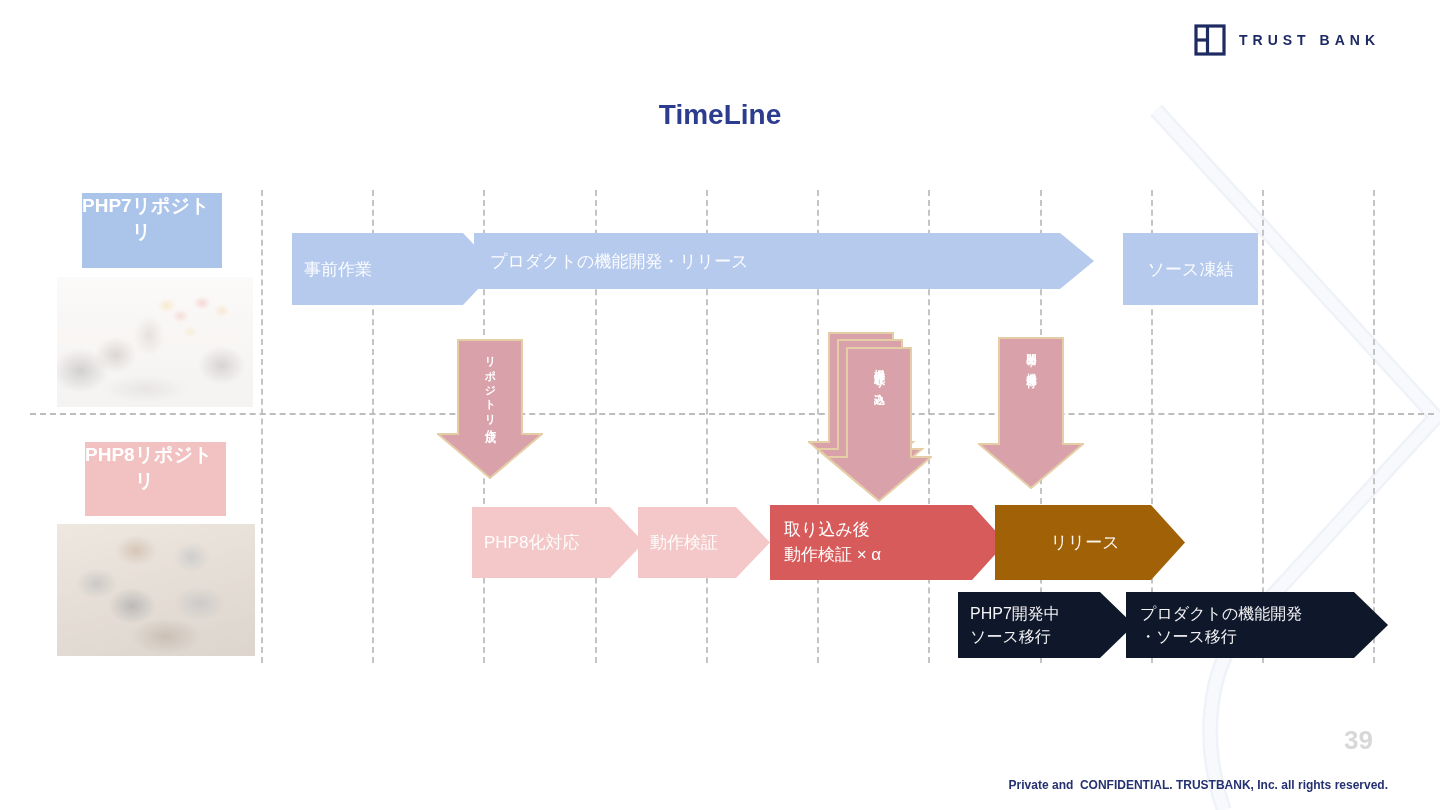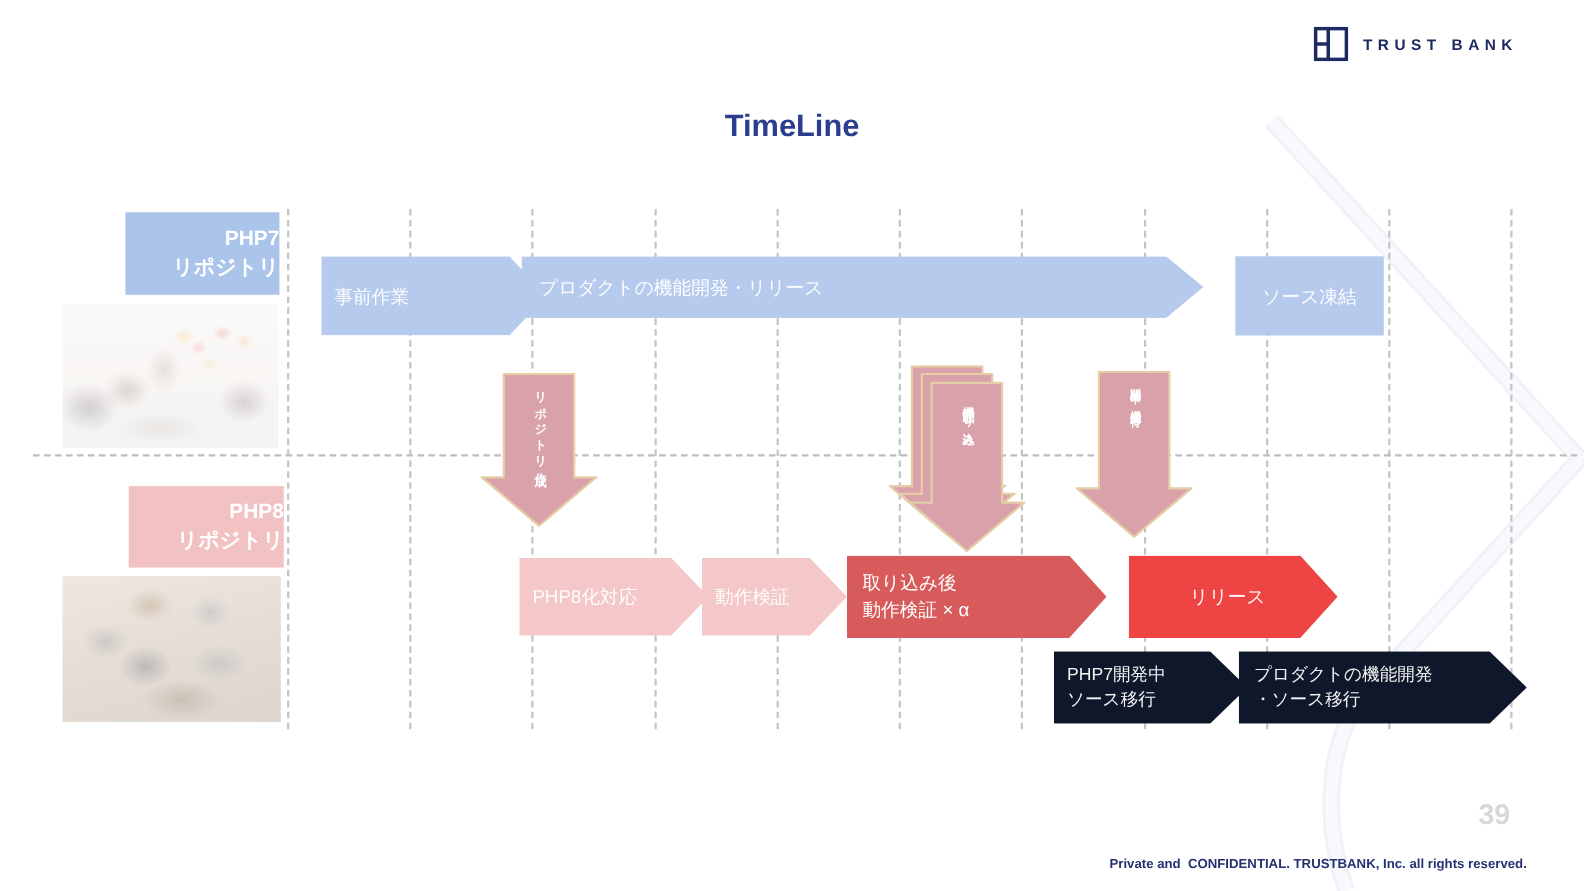--- a/index.html
+++ b/index.html
@@ -15,23 +15,23 @@
     border-left:2px dashed #c4c4c4; z-index:1; }
   .hline { position:absolute; left:30px; top:413px; width:1404px; height:0;
     border-top:2px dashed #bdbdbd; z-index:1; }
   
   .title { position:absolute; left:0; right:0; top:80px; text-align:center;
     font-size:28px; font-weight:700; color:#2c3c8e; z-index:2; }
   .brand { position:absolute; left:1194px; top:24px; display:flex; align-items:center;
     gap:13px; z-index:2; }
   .brand-name { font-size:14px; font-weight:600; letter-spacing:5px; color:#1e2b63; }
   
-  .lane-label { position:absolute; display:flex; flex-direction:column; justify-content:center;
-    align-items:flex-end; color:#ffffff; font-weight:700; font-size:19px; line-height:1.35;
-    z-index:3;margin-left:32px; }
+  .lane-label { position:absolute; display:flex; flex-direction:row; justify-content:center;
+    align-items:flex-start; color:#ffffff; font-weight:700; font-size:19px; line-height:1.35;
+    z-index:3; }
   .lane-php7 { left:82px; top:193px; width:140px; height:75px; background:#abc4e9; }
   .lane-php8 { left:85px; top:442px; width:141px; height:74px; background:#f2c2c2; }
   
   .photo { position:absolute; z-index:2; overflow:hidden; }
   .photo1 { left:57px; top:277px; width:196px; height:130px;
     background:
       radial-gradient(14px 11px at 56% 22%, rgba(240,200,120,.55), transparent 70%),
       radial-gradient(12px 10px at 63% 30%, rgba(235,150,140,.5), transparent 70%),
       radial-gradient(13px 10px at 74% 20%, rgba(230,120,110,.45), transparent 70%),
       radial-gradient(12px 10px at 84% 26%, rgba(240,190,130,.5), transparent 70%),
@@ -51,21 +51,21 @@
       radial-gradient(36px 24px at 72% 60%, rgba(125,130,140,.45), transparent 70%),
       radial-gradient(50px 26px at 55% 85%, rgba(120,95,70,.45), transparent 70%),
       linear-gradient(165deg,#e3d7ca 0%,#d4c7ba 45%,#c3b6aa 100%); }
   .photo::after { content:""; position:absolute; inset:0; background:rgba(255,255,255,.42); }
   
   .stage { position:absolute; display:flex; align-items:center;
     color:rgba(255,255,255,.95); font-size:17px; z-index:3; }
   .point { clip-path:polygon(0 0, calc(100% - 34px) 0, 100% 50%, calc(100% - 34px) 100%, 0 100%); }
   .blue  { background:#b6caed; }
   .pinkA { background:#f4c8c8; }
-  .pinkL { background:#ef4444;margin-left:31px; }
+  .pinkL { background:#a16207; }
   .pinkB { background:#0f172a; }
   .red   { background:#d85b5b; color:#ffffff; }
   .two-line { flex-direction:column; align-items:flex-start; justify-content:center; line-height:1.45; }
   
   .down { position:absolute; z-index:3; }
   .down svg { position:absolute; left:0; top:0; }
   .vtext { position:absolute; writing-mode:vertical-rl; text-orientation:upright;
     color:#ffffff; font-weight:600; white-space:nowrap; }
   
   .page-num { position:absolute; left:1344px; top:725px; font-size:26px; font-weight:700;

